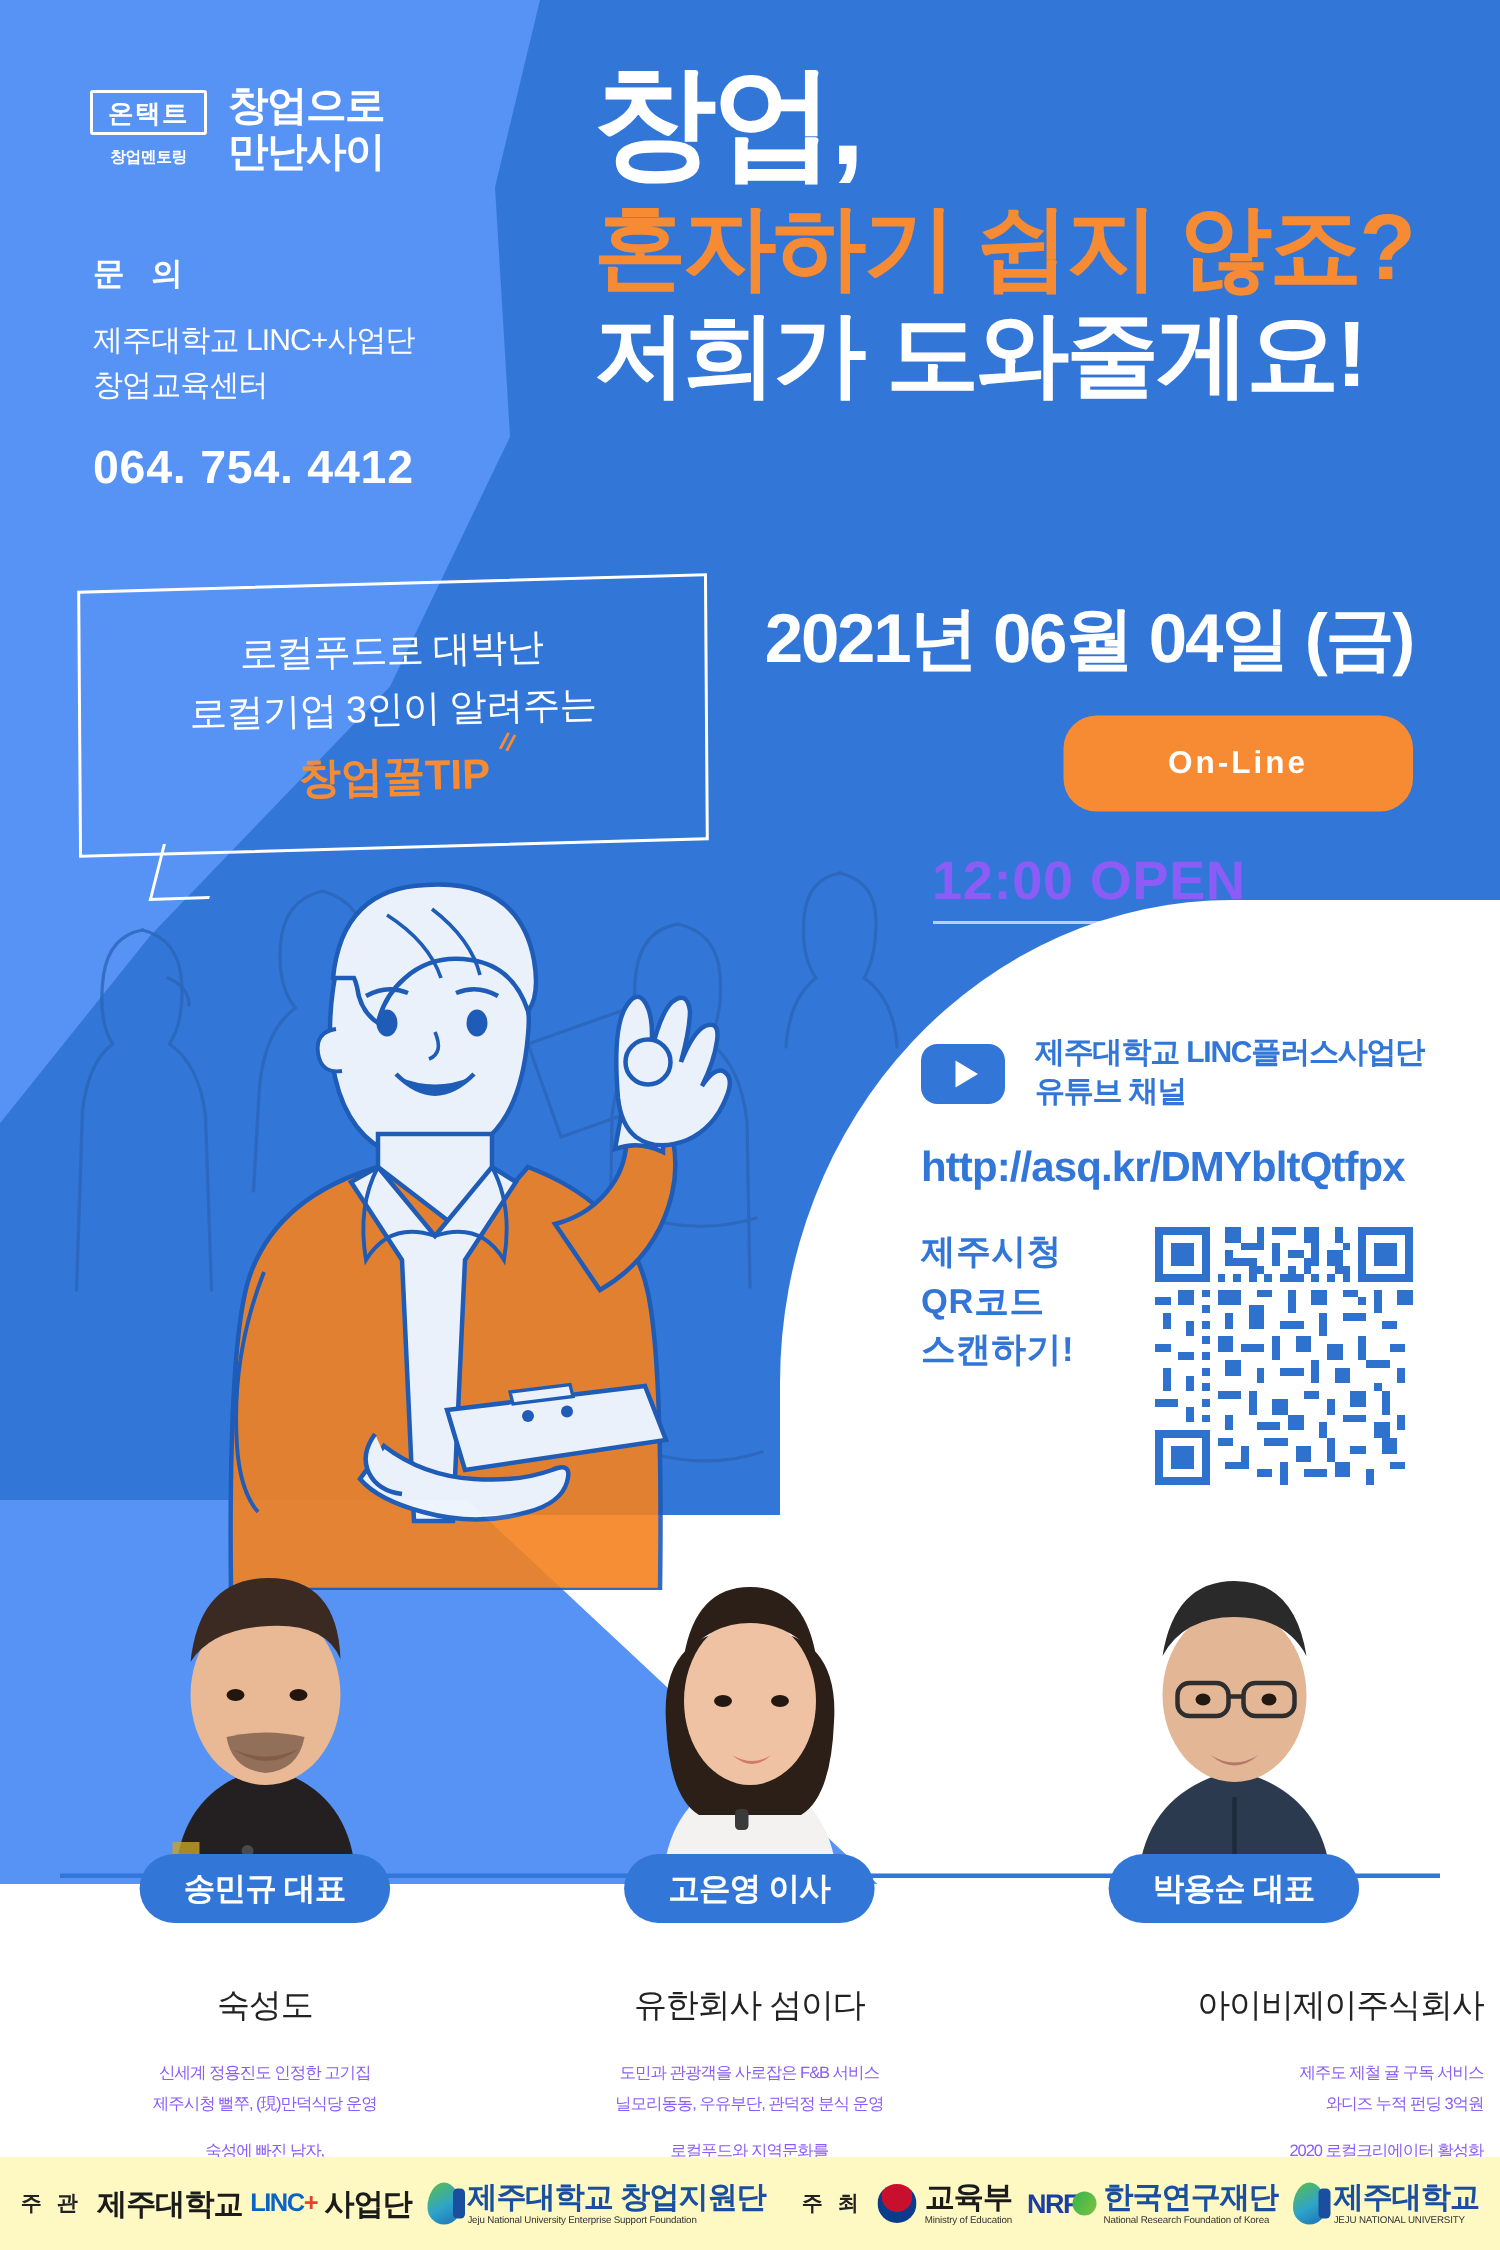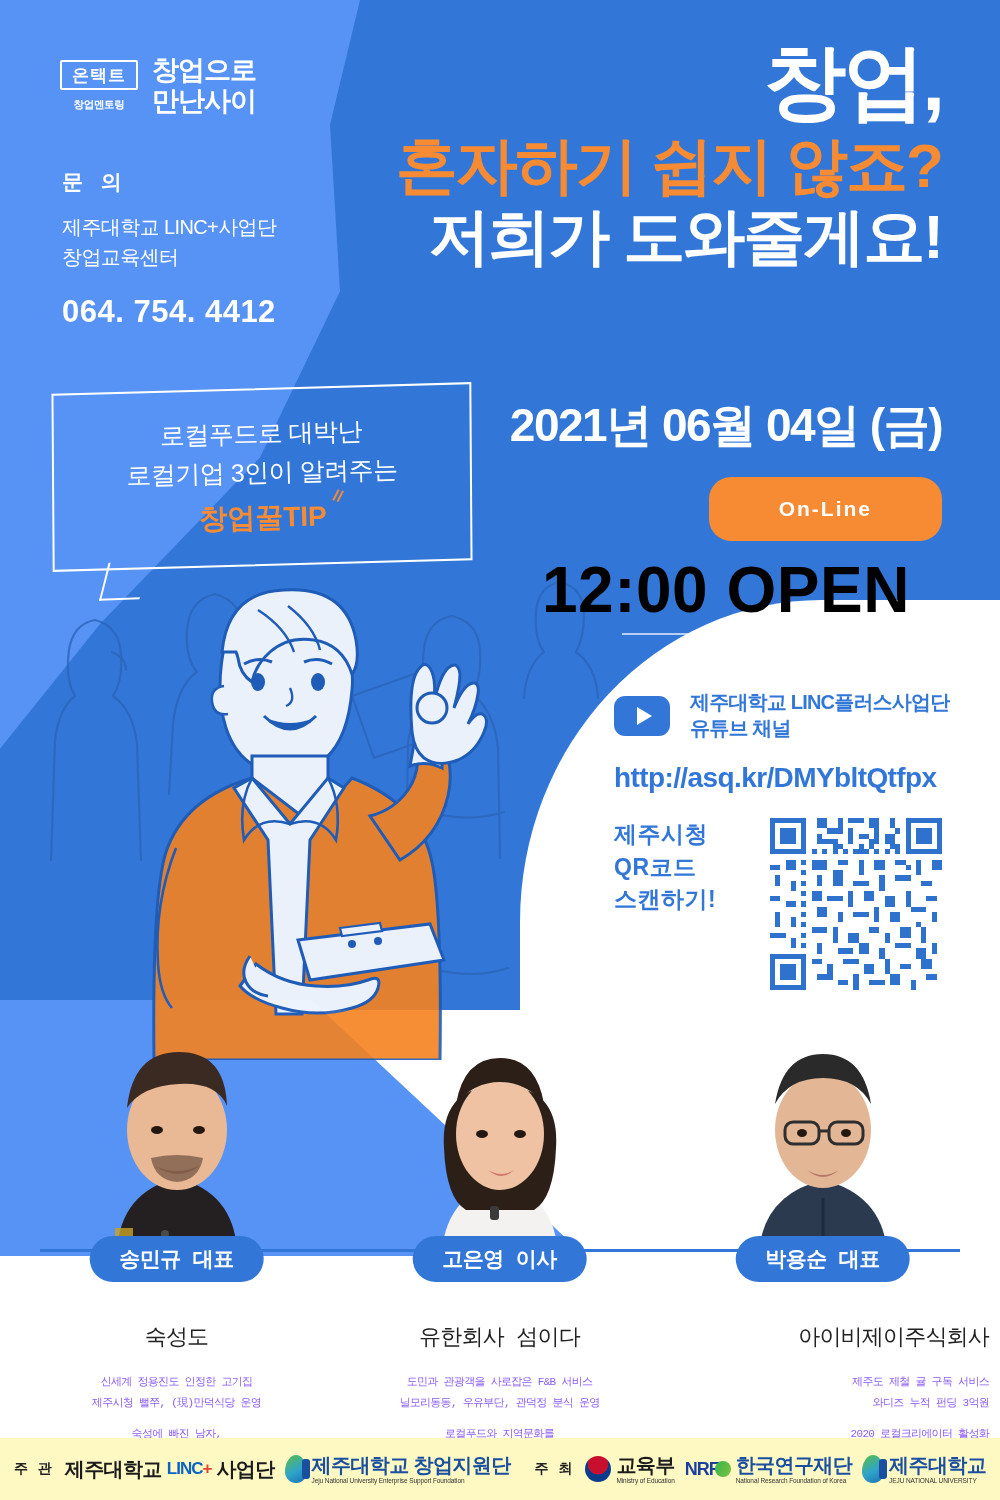--- a/index.html
+++ b/index.html
@@ -77,21 +77,21 @@
   .contact .c-line {
     font-size:20px; font-weight:400; line-height:1.5; letter-spacing:-.6px;
   }
   .contact .c-phone {
     margin-top:22px; font-size:31px; font-weight:700; letter-spacing:.5px;
   }
 
   
   .headline {
     position:absolute; right:58px; top:40px;
-    text-align:right; line-height:1.02;
+    text-align:left; line-height:1.02;
   }
   .hl-1 {
     color:#fff; font-size:82px; font-weight:800; letter-spacing:-3px;
   }
   .hl-2 {
     color:#F68B33; font-size:62px; font-weight:800; letter-spacing:-2px;
     margin-top:10px;
   }
   .hl-3 {
     color:#fff; font-size:62px; font-weight:800; letter-spacing:-2px;
@@ -134,22 +134,22 @@
   .dt-date {
     color:#fff; font-size:46px; font-weight:800; letter-spacing:-1.5px;
   }
   .dt-badge {
     display:inline-block; margin-top:20px;
     background:#F68B33; color:#fff;
     font-size:21px; font-weight:700; letter-spacing:2px;
     padding:20px 70px; border-radius:22px;
   }
   .dt-time {
-    color:#000000; font-size:64px; font-weight:800; letter-spacing:.5px;
-    margin-top:12px; text-align:center;
+    color:#8b5cf6; font-size:36px; font-weight:800; letter-spacing:.5px;
+    margin-top:25px; text-align:center;
   }
   .dt-rule {
     margin-top:6px; height:2px; background:rgba(255,255,255,.65);
     width:320px; margin-left:auto;
   }
 
   
   .yt-row {
     position:absolute; left:614px; top:690px;
     display:flex; align-items:center; gap:20px;
@@ -177,21 +177,21 @@
   
   .qr-label {
     position:absolute; left:614px; top:818px;
     color:#3277D8; font-size:23px; font-weight:800; line-height:1.42;
     letter-spacing:.5px;
   }
   .qr-box { position:absolute; left:770px; top:818px; width:172px; height:172px; }
 
   
   .speakers {
-    position:absolute; left:0; top:1020px; width:1000px; height:480px;font-family:Liberation Mono, monospace;
+    position:absolute; left:0; top:1020px; width:1000px; height:480px;
   }
   .sp-divider {
     position:absolute; left:40px; top:1249px; width:920px; height:3px;
     background:#3277D8;
   }
   .speaker {
     position:absolute; top:0; width:333px; text-align:center;
   }
   .sp-1 { left:10px; }
   .sp-2 { left:333px; }

